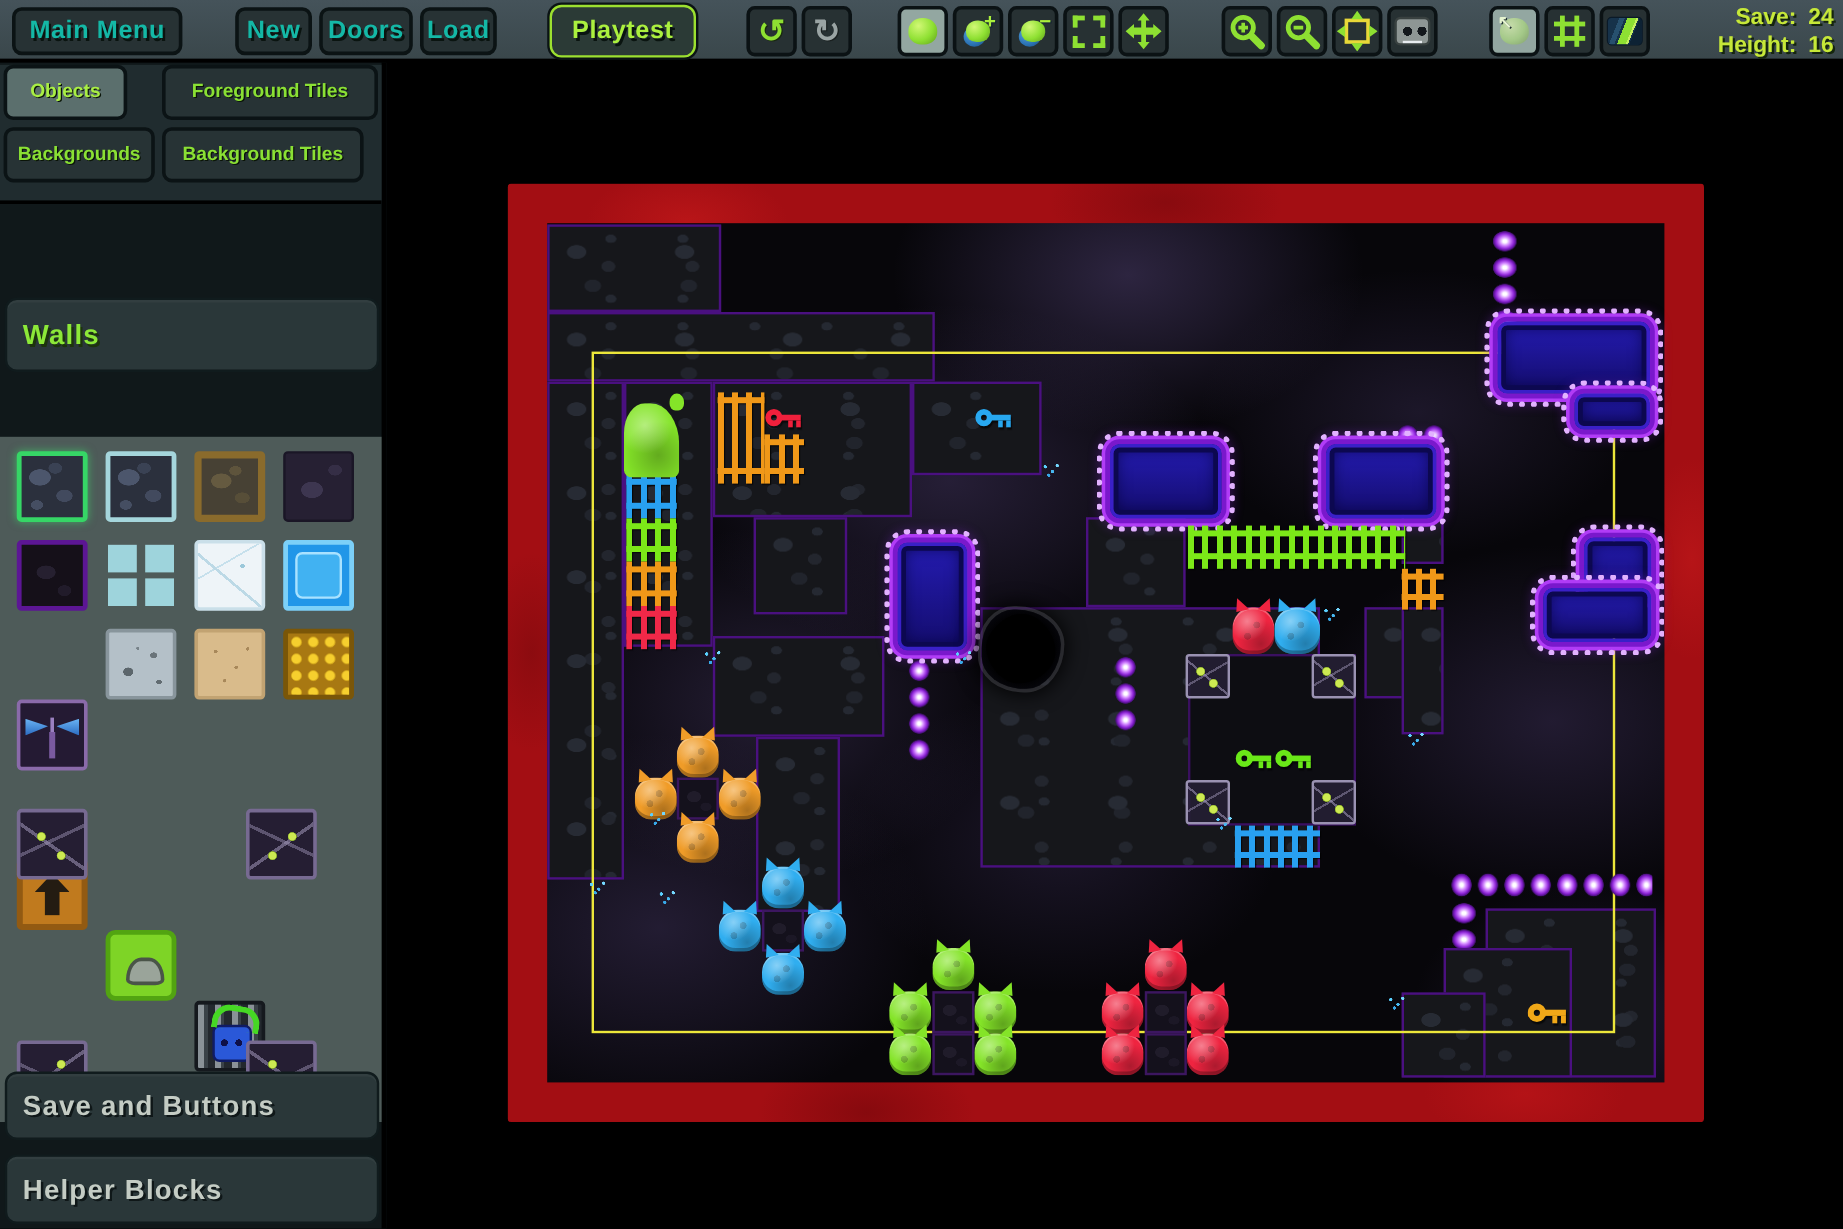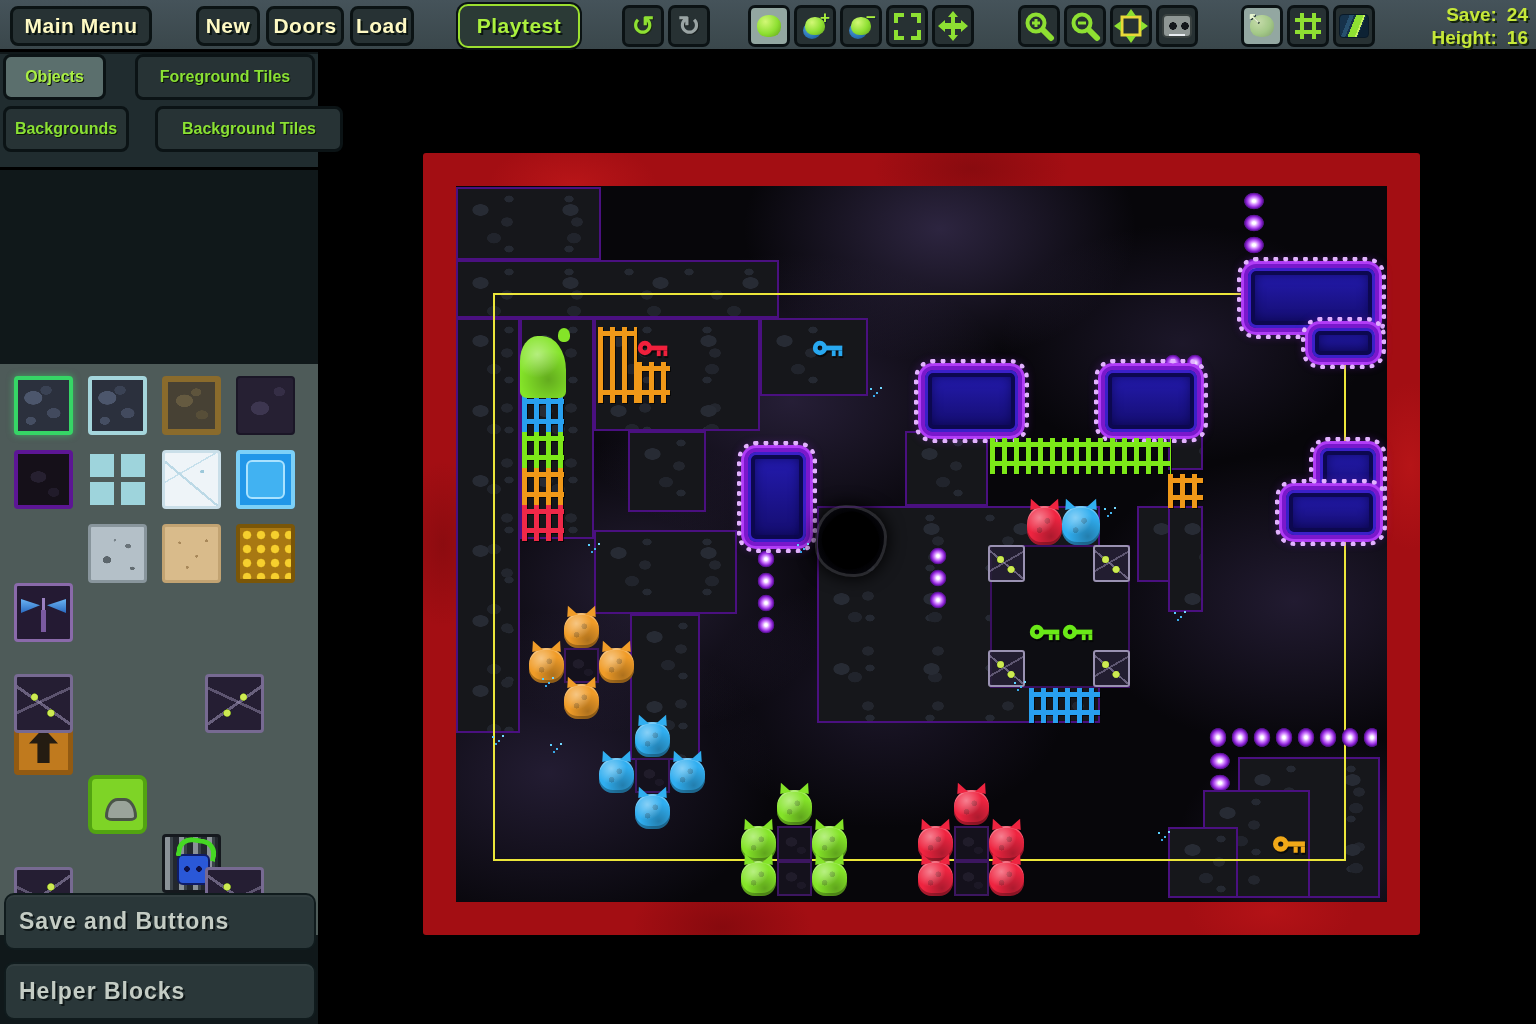--- a/index.html
+++ b/index.html
@@ -4,21 +4,21 @@
 <style>
   * { margin:0; padding:0; box-sizing:border-box; }
   html,body { width:1536px; height:1024px; overflow:hidden; background:#000; }
   body { font-family:"Liberation Sans", sans-serif; position:relative; }
 
   
   #toolbar { position:absolute; left:0; top:0; width:1536px; height:52px;
     background:linear-gradient(#45535a,#3a474b); border-bottom:3px solid #000; z-index:50; }
   .tbtn { position:absolute; top:6px; height:40px; display:flex; align-items:center; justify-content:center;
     background:#273234; border:3px solid #0b1314; border-radius:8px;
-    color:#fef9c3; font-weight:bold; font-size:21px; letter-spacing:.5px;
+    color:#14b8a6; font-weight:bold; font-size:21px; letter-spacing:.5px;
     text-shadow:2px 2px 0 #0a1410; cursor:pointer; }
   .tbtn.playtest { top:4px; height:44px; border:2px solid #9ce030; background:#2b3a36;
     color:#abf03e; border-radius:10px; box-shadow:0 0 0 2px #0b1314; }
   .igroup { position:absolute; top:5px; display:flex; gap:4px; }
   .ibtn { width:42px; height:42px; background:#273133; border:3px solid #0b1214; border-radius:7px;
     display:grid; place-items:center; position:relative; cursor:pointer; }
   .ibtn.sel { background:#93a7a1; }
   .g { font-size:27px; font-weight:bold; line-height:1; }
   .g.undo { color:#8ee032; text-shadow:1px 1px 0 #1a2a10; }
   .g.redo { color:#9aa4a4; text-shadow:1px 1px 0 #1a2020; }
@@ -345,21 +345,21 @@
         <span>16</span>
       </div>
     </div>
   </div>
 
 <div id="sidebar">
   <div id="tabpanel">
       <div class="tab sel" style="left: 3px; top: 0px; width: 103px; height: 46px;">Objects</div>
       <div class="tab" style="left: 135px; top: 0px; width: 180px; height: 46px;">Foreground Tiles</div>
       <div class="tab" style="left: 3px; top: 52px; width: 126px; height: 46px;">Backgrounds</div>
-      <div class="tab" style="left: 135px; top: 52px; width: 188px; height: 46px; margin-left: 20px;">Background Tiles</div>
+      <div class="tab" style="left: 135px; top: 52px; width: 168px; height: 46px;">Background Tiles</div>
     </div>
   <div id="palettebg">
       <div class="ptile p-rock-green rockbg sel" style="left: 14px; top: 12px;"></div>
       <div class="ptile p-rock-crystal rockbg" style="left: 88px; top: 12px;"></div>
       <div class="ptile p-dirt-brown" style="left: 162px; top: 12px;"></div>
       <div class="ptile p-rock-shadow" style="left: 236px; top: 12px;"></div>
       <div class="ptile p-rock-purple" style="left: 14px; top: 86px;"></div>
       <div class="ptile p-mini-rocks" style="left: 88px; top: 86px;"></div>
       <div class="ptile p-ice-white" style="left: 162px; top: 86px;"></div>
       <div class="ptile p-ice-blue" style="left: 236px; top: 86px;"></div>
@@ -367,20 +367,23 @@
       <div class="ptile p-concrete" style="left: 88px; top: 160px;"></div>
       <div class="ptile p-sand" style="left: 162px; top: 160px;"></div>
       <div class="ptile p-honeycomb" style="left: 236px; top: 160px;"></div>
       <div class="ptile p-arrow-block" style="left: 14px; top: 234px;"></div>
       <div class="ptile p-goo-block" style="left: 88px; top: 234px;"></div>
       <div class="ptile p-door-block" style="left: 162px; top: 234px;"></div>
       <div class="ptile p-vine-corner v-tl" style="left: 14px; top: 310px;"></div>
       <div class="ptile p-vine-corner v-tr" style="left: 205px; top: 310px;"></div>
       <div class="ptile p-vine-corner v-bl" style="left: 14px; top: 503px;"></div>
       <div class="ptile p-vine-corner v-br" style="left: 205px; top: 503px;"></div>
+    </div>
+    <div class="panel open" style="top: 196px; height: 62px;">
+      <span class="hdr">Walls</span>
     </div>
     <div class="panel" style="top: 841px; height: 57px;">
       <span class="hdr">Save and Buttons</span>
     </div>
     <div class="panel" style="top: 910px; height: 58px;">
       <span class="hdr">Helper Blocks</span>
     </div>
   </div>
 
 <div id="stage">

